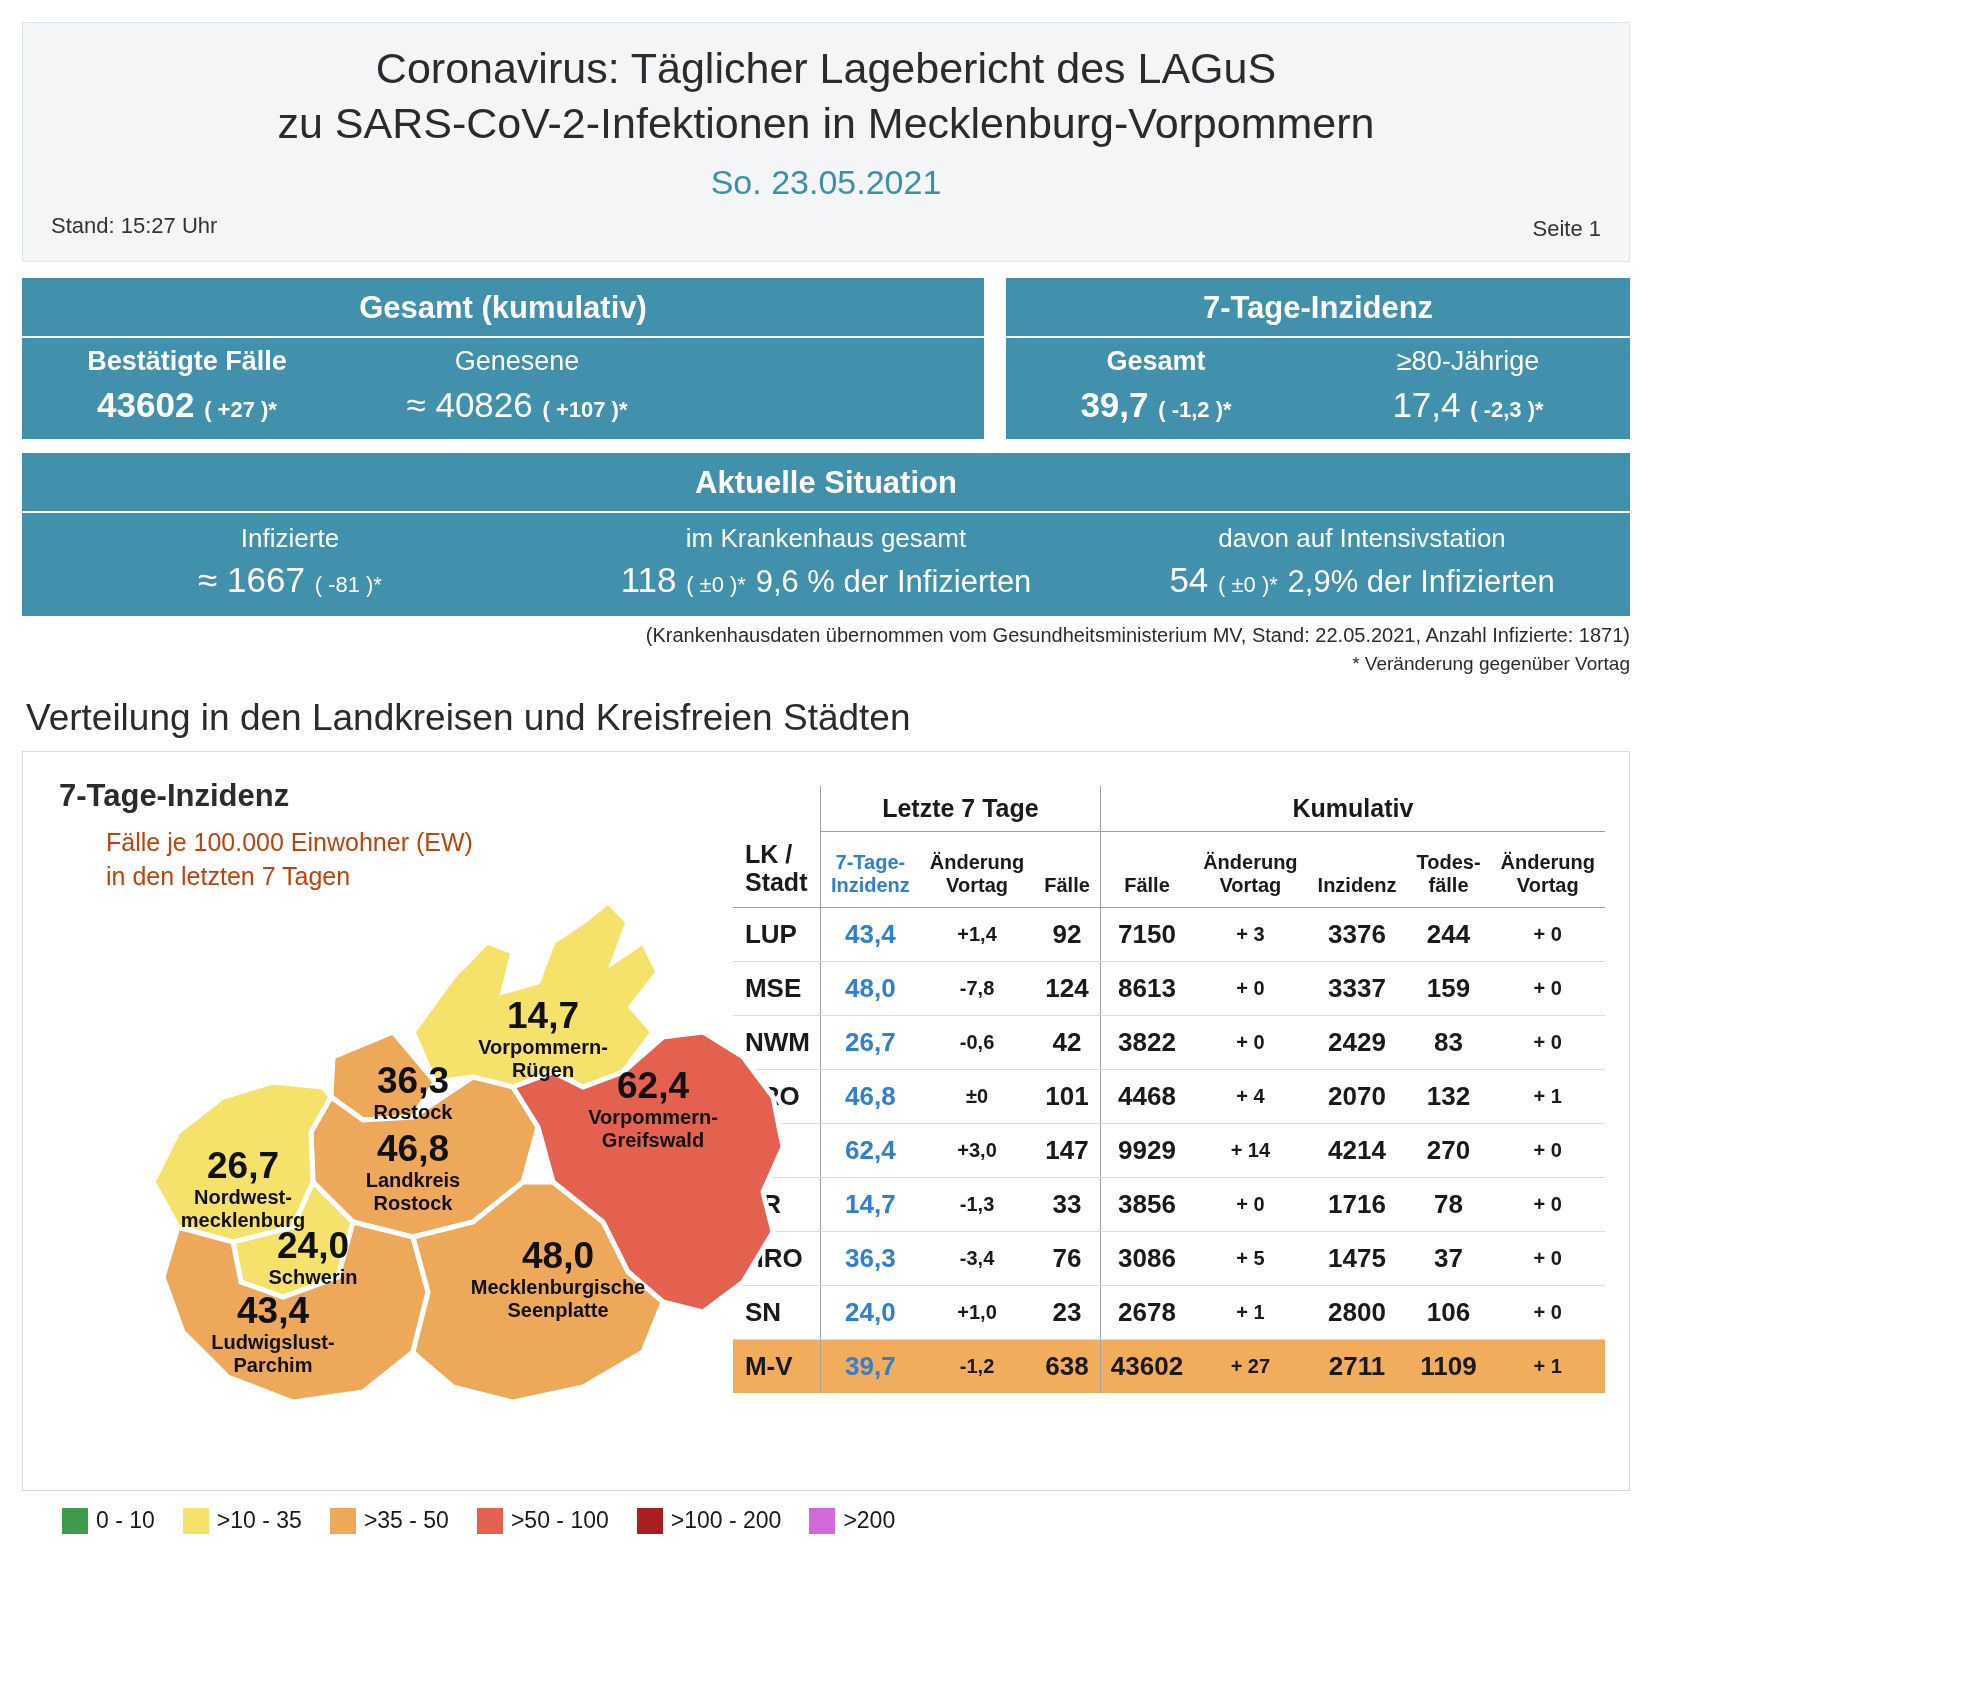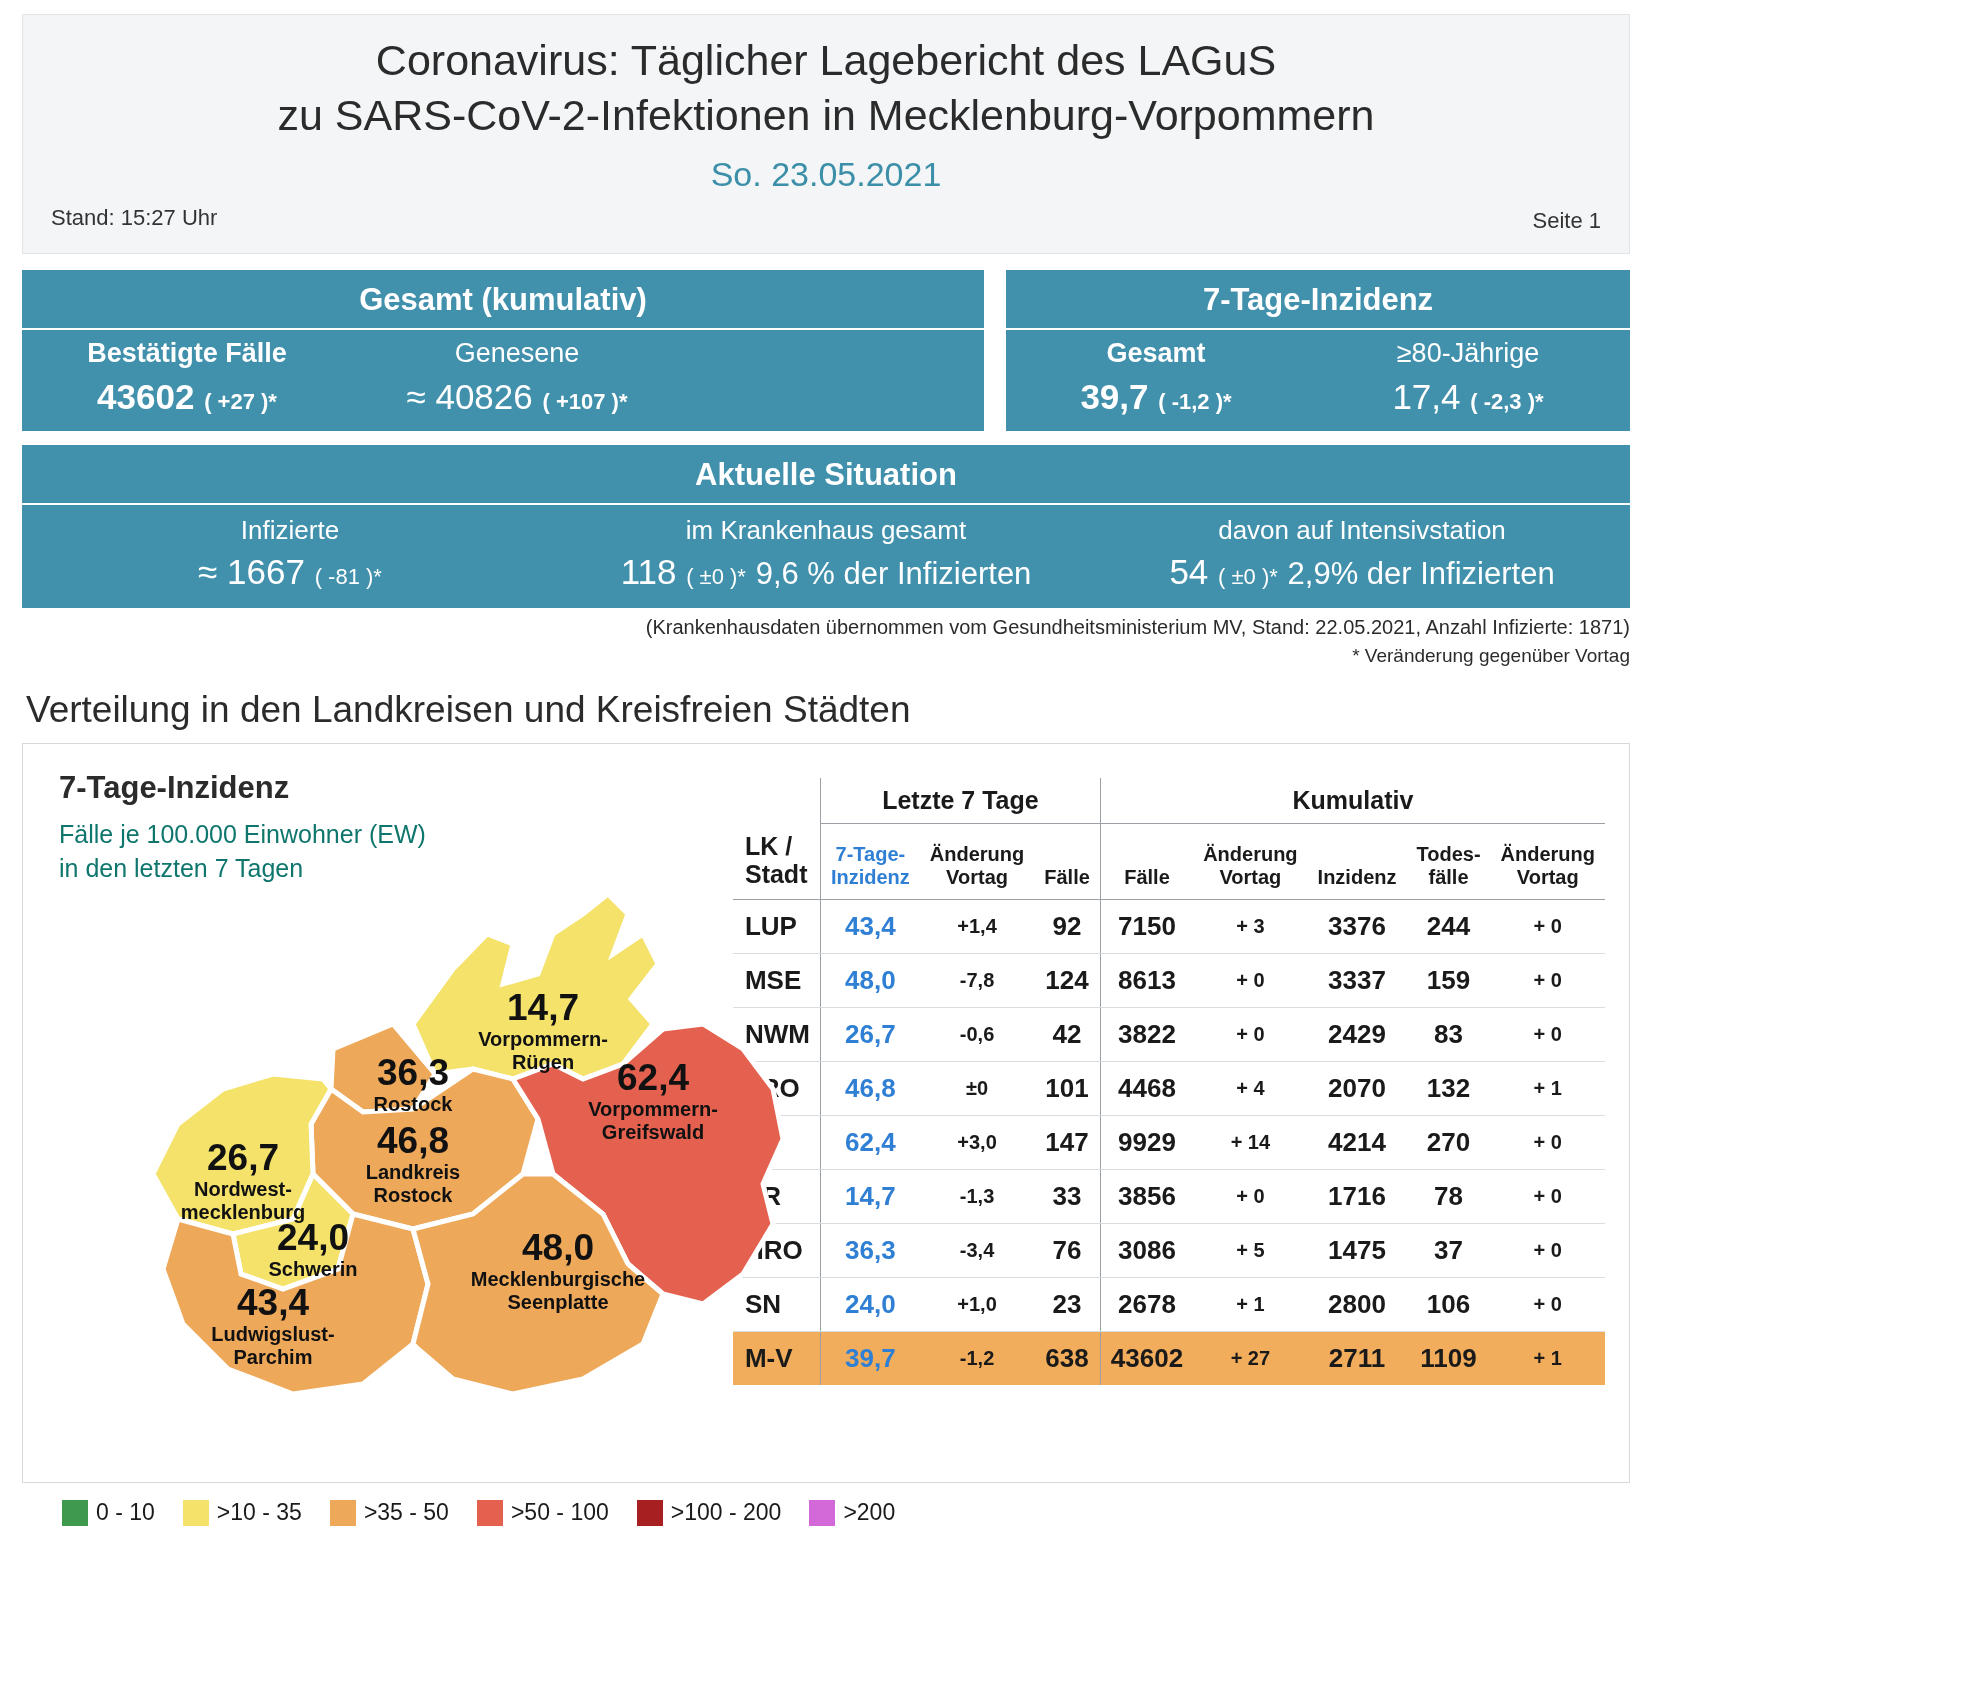--- a/index.html
+++ b/index.html
@@ -8,21 +8,21 @@
     background: #ffffff;
     font-family: "Liberation Sans", sans-serif;
     color: #1a1a1a;
   }
   #page {
     width: 1652px;
     height: 1706px;
     position: relative;
     overflow: hidden;
     box-sizing: border-box;
-    padding: 4px 22px;
+    padding: 12px 22px;
   }
 
   
   .header {
     background: #f3f5f7;
     border: 1px solid #e2e5e8;
     margin-top: 10px;
     padding: 18px 26px 14px 26px;
     box-sizing: border-box;
     position: relative;
@@ -169,23 +169,24 @@
     box-sizing: border-box;
     padding: 26px 0 0 36px;
   }
   .mapside .m-title {
     font-size: 31px;
     font-weight: bold;
     color: #2b2b2b;
   }
   .mapside .m-sub {
     font-size: 25px;
-    color: #0f766e;
+    color: #c2410c;
     line-height: 1.35;
     margin-top: 12px;
+    margin-left: 47px;
   }
   .mapwrap {
     position: absolute;
     left: 60px;
     top: 130px;
     width: 880px;
     height: 580px;
   }
   .maplabel {
     position: absolute;

